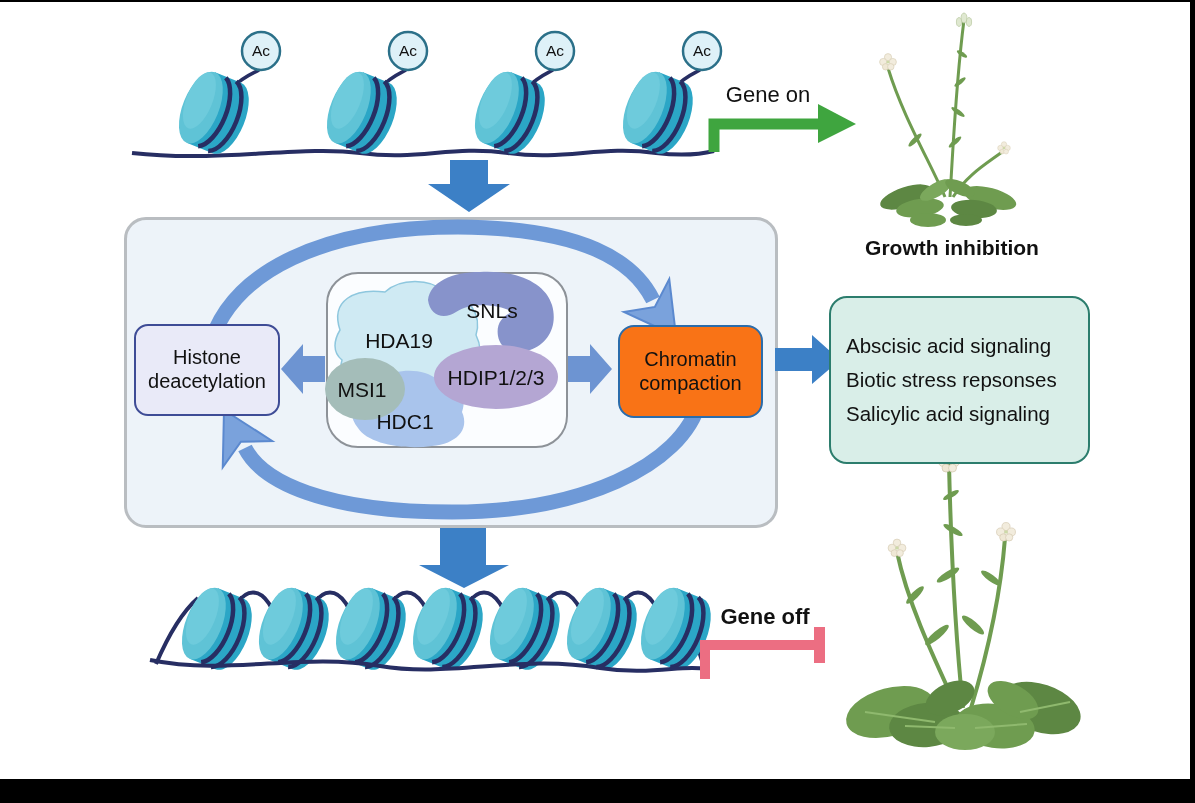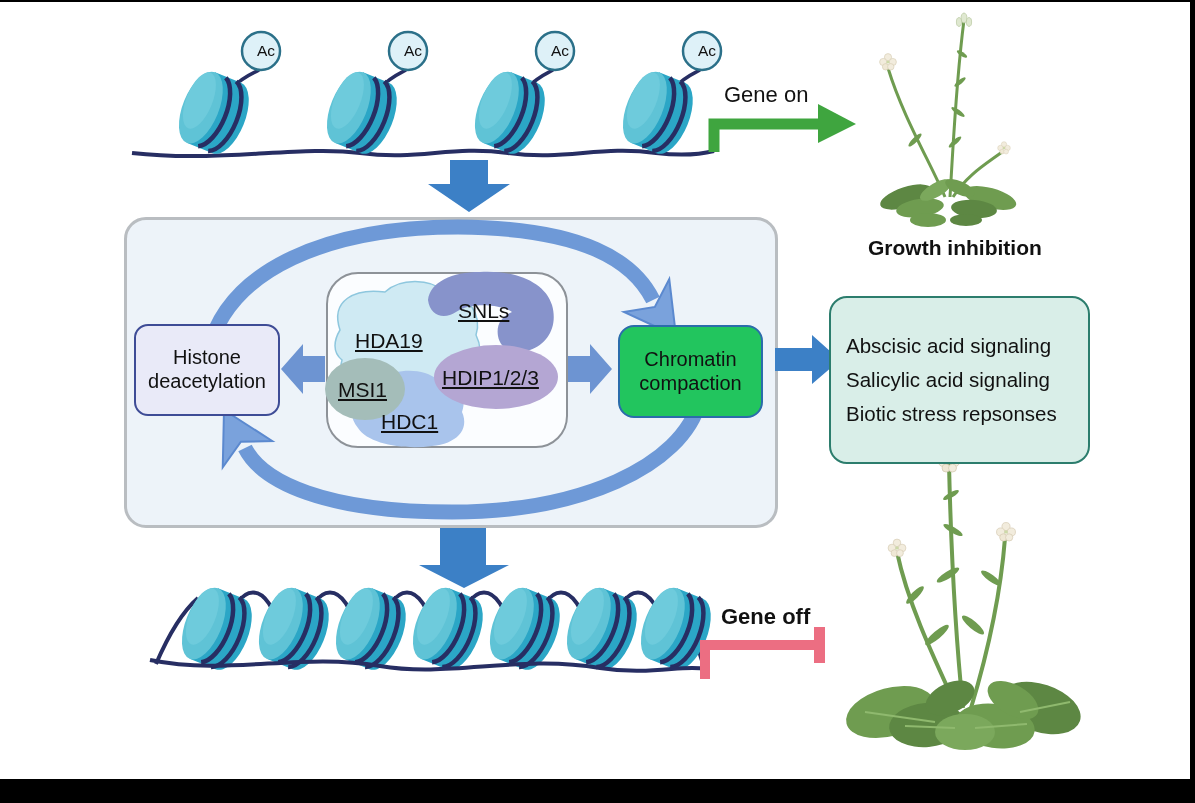--- a/index.html
+++ b/index.html
@@ -8,31 +8,31 @@
   svg{position:absolute;left:0;top:0;}
   .layer-art{z-index:3;}
   .panel{position:absolute;left:124px;top:217px;width:654px;height:311px;
          background:#edf3f9;border:3px solid #b9bdc1;border-radius:22px;box-sizing:border-box;z-index:1;}
   .complex-box{position:absolute;left:326px;top:272px;width:242px;height:176px;
          background:#fbfdff;border:2px solid #8d9298;border-radius:32px;box-sizing:border-box;z-index:2;}
   .node-box{position:absolute;display:flex;align-items:center;justify-content:center;
          text-align:center;box-sizing:border-box;z-index:4;font-size:20px;line-height:1.18;color:#111;}
   .histone-box{left:134px;top:324px;width:146px;height:92px;background:#e9eaf8;
          border:2.5px solid #3e4c96;border-radius:14px;}
-  .chromatin-box{left:618px;top:325px;width:145px;height:93px;background:#22c55e;
+  .chromatin-box{left:618px;top:325px;width:145px;height:93px;background:#f97316;
          border:2.5px solid #2b6cab;border-radius:16px;}
   .outcome-box{position:absolute;left:829px;top:272px;width:261px;height:168px;background:#d9eee8;
          border:2.5px solid #2c7d6d;border-radius:18px;box-sizing:border-box;z-index:4;
          display:flex;flex-direction:column;justify-content:center;gap:10px;padding-left:15px;margin-top:24px;}
   .outcome-line{font-size:20.5px;color:#111;text-align:left;}
-  .lbl{position:absolute;color:#111;z-index:5;padding-left:16px;}
+  .lbl{position:absolute;color:#111;text-align:center;z-index:5;}
   .ac-lbl{font-size:15.5px;}
   .gene-lbl{font-size:22px;}
   .caption{font-size:21px;font-weight:bold;}
-  .cx-lbl{font-size:21px;text-decoration:underline;}
+  .cx-lbl{font-size:21px;}
   .frame{position:absolute;background:#000;z-index:6;}
   .frame-top{left:0;top:0;width:1195px;height:2px;}
   .frame-bottom{left:0;top:779px;width:1195px;height:24px;}
   .frame-right{left:1190px;top:0;width:5px;height:803px;}
 </style>
 </head>
 <body>
 
 <div class="stage">
 
@@ -207,22 +207,22 @@
 
   <div class="node-box histone-box">
     <span>Histone deacetylation</span>
   </div>
   <div class="node-box chromatin-box">
     <span>Chromatin compaction</span>
   </div>
 
   <div class="outcome-box">
     <div class="outcome-line">Abscisic acid signaling</div>
+    <div class="outcome-line">Biotic stress repsonses</div>
     <div class="outcome-line">Salicylic acid signaling</div>
-    <div class="outcome-line">Biotic stress repsonses</div>
   </div>
 
   <span class="lbl ac-lbl" style="left:241px;top:42px;width:40px;">Ac</span>
   <span class="lbl ac-lbl" style="left:388px;top:42px;width:40px;">Ac</span>
   <span class="lbl ac-lbl" style="left:535px;top:42px;width:40px;">Ac</span>
   <span class="lbl ac-lbl" style="left:682px;top:42px;width:40px;">Ac</span>
 
   <span class="lbl gene-lbl" style="left:708px;top:82px;width:120px;">Gene on</span>
   <span class="lbl gene-lbl" style="left:705px;top:604px;width:120px;font-weight:bold;">Gene off</span>
 

